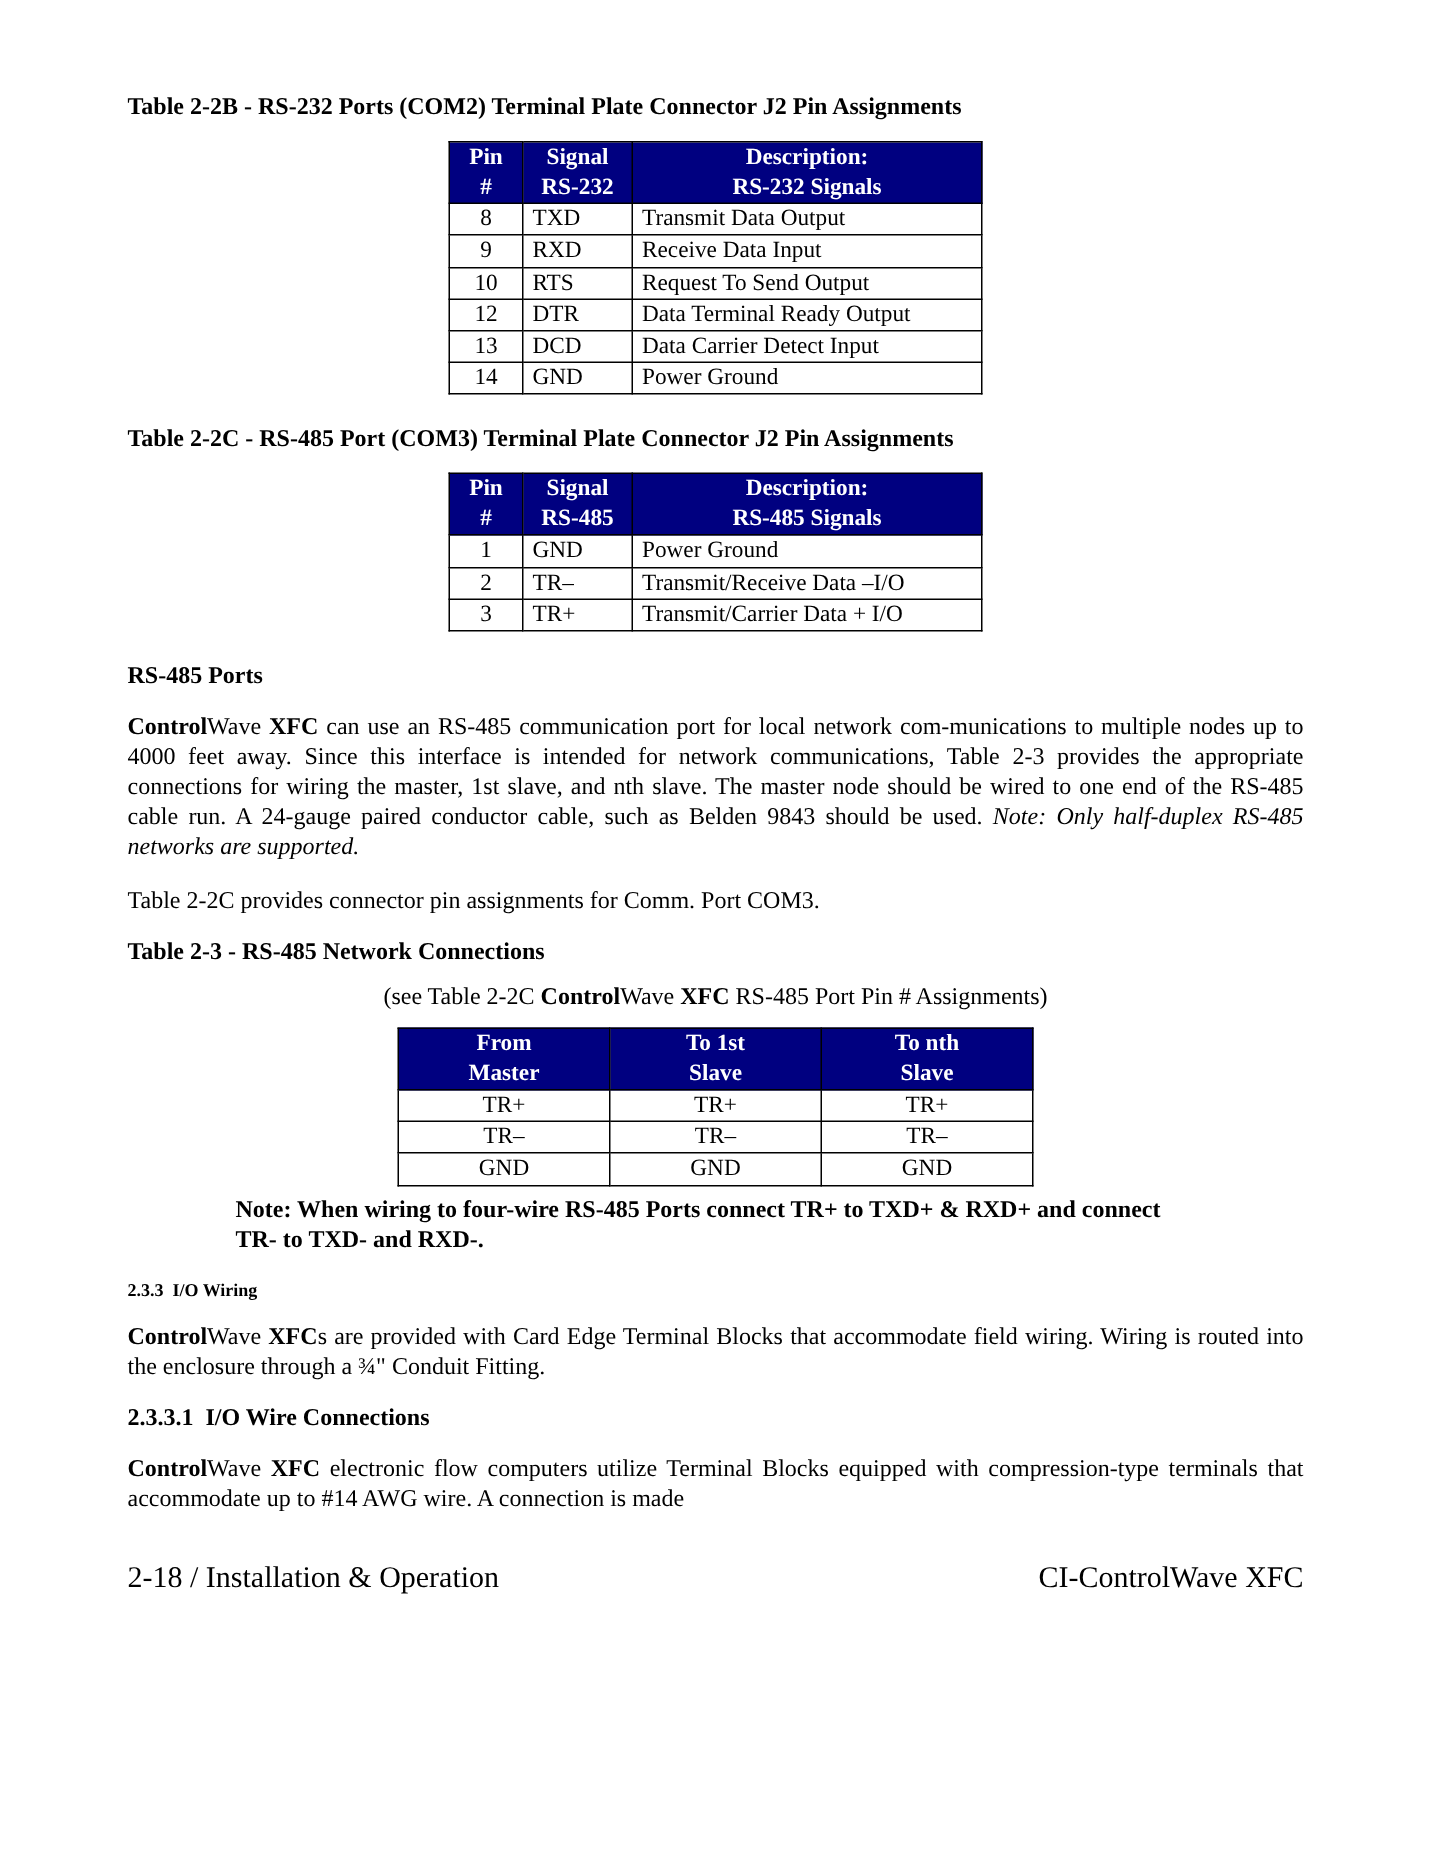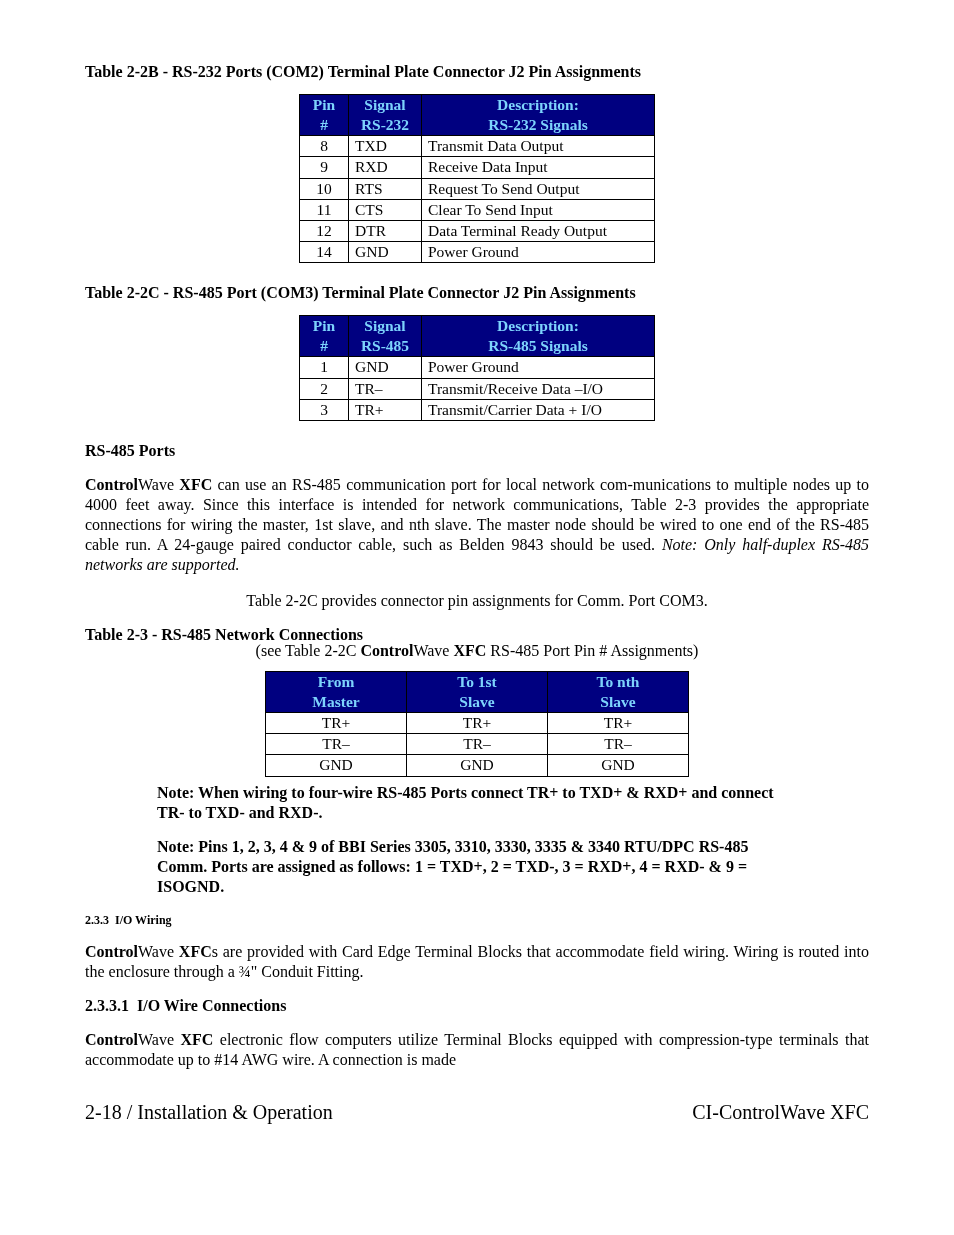--- a/index.html
+++ b/index.html
@@ -29,31 +29,31 @@
   }
   table.pin th, table.pin td {
     border: 1px solid #000;
     padding: 0 6px;
     font-size: 15.5px;
     line-height: 1.3;
     vertical-align: top;
   }
   table.pin th {
     background: #000080;
-    color: #7dd3fc;
+    color: #ffffff;
     font-weight: bold;
     text-align: center;
   }
   table.pin .c1 { text-align: center; width: 36px; }
   table.pin .c2 { width: 60px; }
   table.pin .c3 { width: 220px; }
   table.net .c1, table.net .c2, table.net .c3 { width: 128px; text-align: center; }
   .sec-heading { font-weight: bold; margin-top: 4px; }
   p.body { text-align: justify; margin: 14px 0 14px 0; }
-  p.body-noj { margin: 16px 0 14px 0; text-align: center; }
+  p.body-noj { margin: 16px 0 14px 0; }
   .note-block { margin: 4px auto 8px auto; width: 640px; font-weight: bold; }
   .note-block p { margin: 0 0 14px 0; }
   .footer {
     display: flex;
     justify-content: space-between;
     margin-top: 30px;
     font-size: 20px;
   }
   .h233 { font-weight: bold; margin: 16px 0 12px 0; font-size: 12px;}
   .h2331 { font-weight: bold; margin: 14px 0 12px 0; }
@@ -81,28 +81,28 @@
         <td class="c1">9</td>
         <td class="c2">RXD</td>
         <td class="c3">Receive Data Input</td>
       </tr>
     <tr>
         <td class="c1">10</td>
         <td class="c2">RTS</td>
         <td class="c3">Request To Send Output</td>
       </tr>
     <tr>
-        <td class="c1">11</td>
-        <td class="c2">CTS</td>
-        <td class="c3">Clear To Send Input</td>
-      </tr>
-    <tr>
         <td class="c1">12</td>
         <td class="c2">DTR</td>
         <td class="c3">Data Terminal Ready Output</td>
+      </tr>
+    <tr>
+        <td class="c1">13</td>
+        <td class="c2">DCD</td>
+        <td class="c3">Data Carrier Detect Input</td>
       </tr>
     <tr>
         <td class="c1">14</td>
         <td class="c2">GND</td>
         <td class="c3">Power Ground</td>
       </tr>
   </tbody>
 </table>
 
 <div class="table-title">Table 2-2C - RS-485 Port (COM3) Terminal Plate Connector J2 Pin Assignments</div>
@@ -132,21 +132,21 @@
       </tr>
   </tbody>
 </table>
 
 <div class="sec-heading">RS-485 Ports</div>
 <p class="body cw">
   <b>Control</b><span>Wave </span><b>XFC</b><span> can use an RS-485 communication port for local network com-munications to multiple nodes up to 4000 feet away. Since this interface is intended for network communications, Table 2-3 provides the appropriate connections for wiring the master, 1st slave, and nth slave. The master node should be wired to one end of the RS-485 cable run. A 24-gauge paired conductor cable, such as Belden 9843 should be used. </span><i>Note: Only half-duplex RS-485 networks are supported.</i>
 </p>
 <p class="body-noj">Table 2-2C provides connector pin assignments for Comm. Port COM3.</p>
 
-<div class="table-title" style="margin-bottom:4px">Table 2-3 - RS-485 Network Connections</div>
+<div class="table-title" style="margin-bottom:18px">Table 2-3 - RS-485 Network Connections</div>
 <div class="subcaption cw">
   <span>(see Table 2-2C </span><b>Control</b><span>Wave </span><b>XFC</b><span> RS-485 Port Pin # Assignments)</span>
 </div>
 <table class="pin net" style="margin-bottom:6px">
   <thead>
     <tr>
       <th class="c1"><span>From</span><br><span>Master</span></th>
       <th class="c2"><span>To 1st</span><br><span>Slave</span></th>
       <th class="c3"><span>To nth</span><br><span>Slave</span></th>
     </tr>
@@ -164,21 +164,20 @@
       </tr>
     <tr>
         <td class="c1">GND</td>
         <td class="c2">GND</td>
         <td class="c3">GND</td>
       </tr>
   </tbody>
 </table>
 <div class="note-block">
   <p>Note: When wiring to four-wire RS-485 Ports connect TR+ to TXD+ &amp; RXD+ and connect TR- to TXD- and RXD-.</p>
-  <p>Note: Pins 1, 2, 3, 4 &amp; 9 of BBI Series 3305, 3310, 3330, 3335 &amp; 3340 RTU/DPC RS-485 Comm. Ports are assigned as follows: 1 = TXD+, 2 = TXD-, 3 = RXD+, 4 = RXD- &amp; 9 = ISOGND.</p>
 </div>
 
 <div class="h233">
   <span>2.3.3</span>&nbsp;&nbsp;<span>I/O Wiring</span>
 </div>
 <p class="body cw">
   <b>Control</b><span>Wave </span><b>XFC</b><span>s are provided with Card Edge Terminal Blocks that accommodate field wiring. Wiring is routed into the enclosure through a ¾" Conduit Fitting.</span>
 </p>
 
 <div class="h2331">

